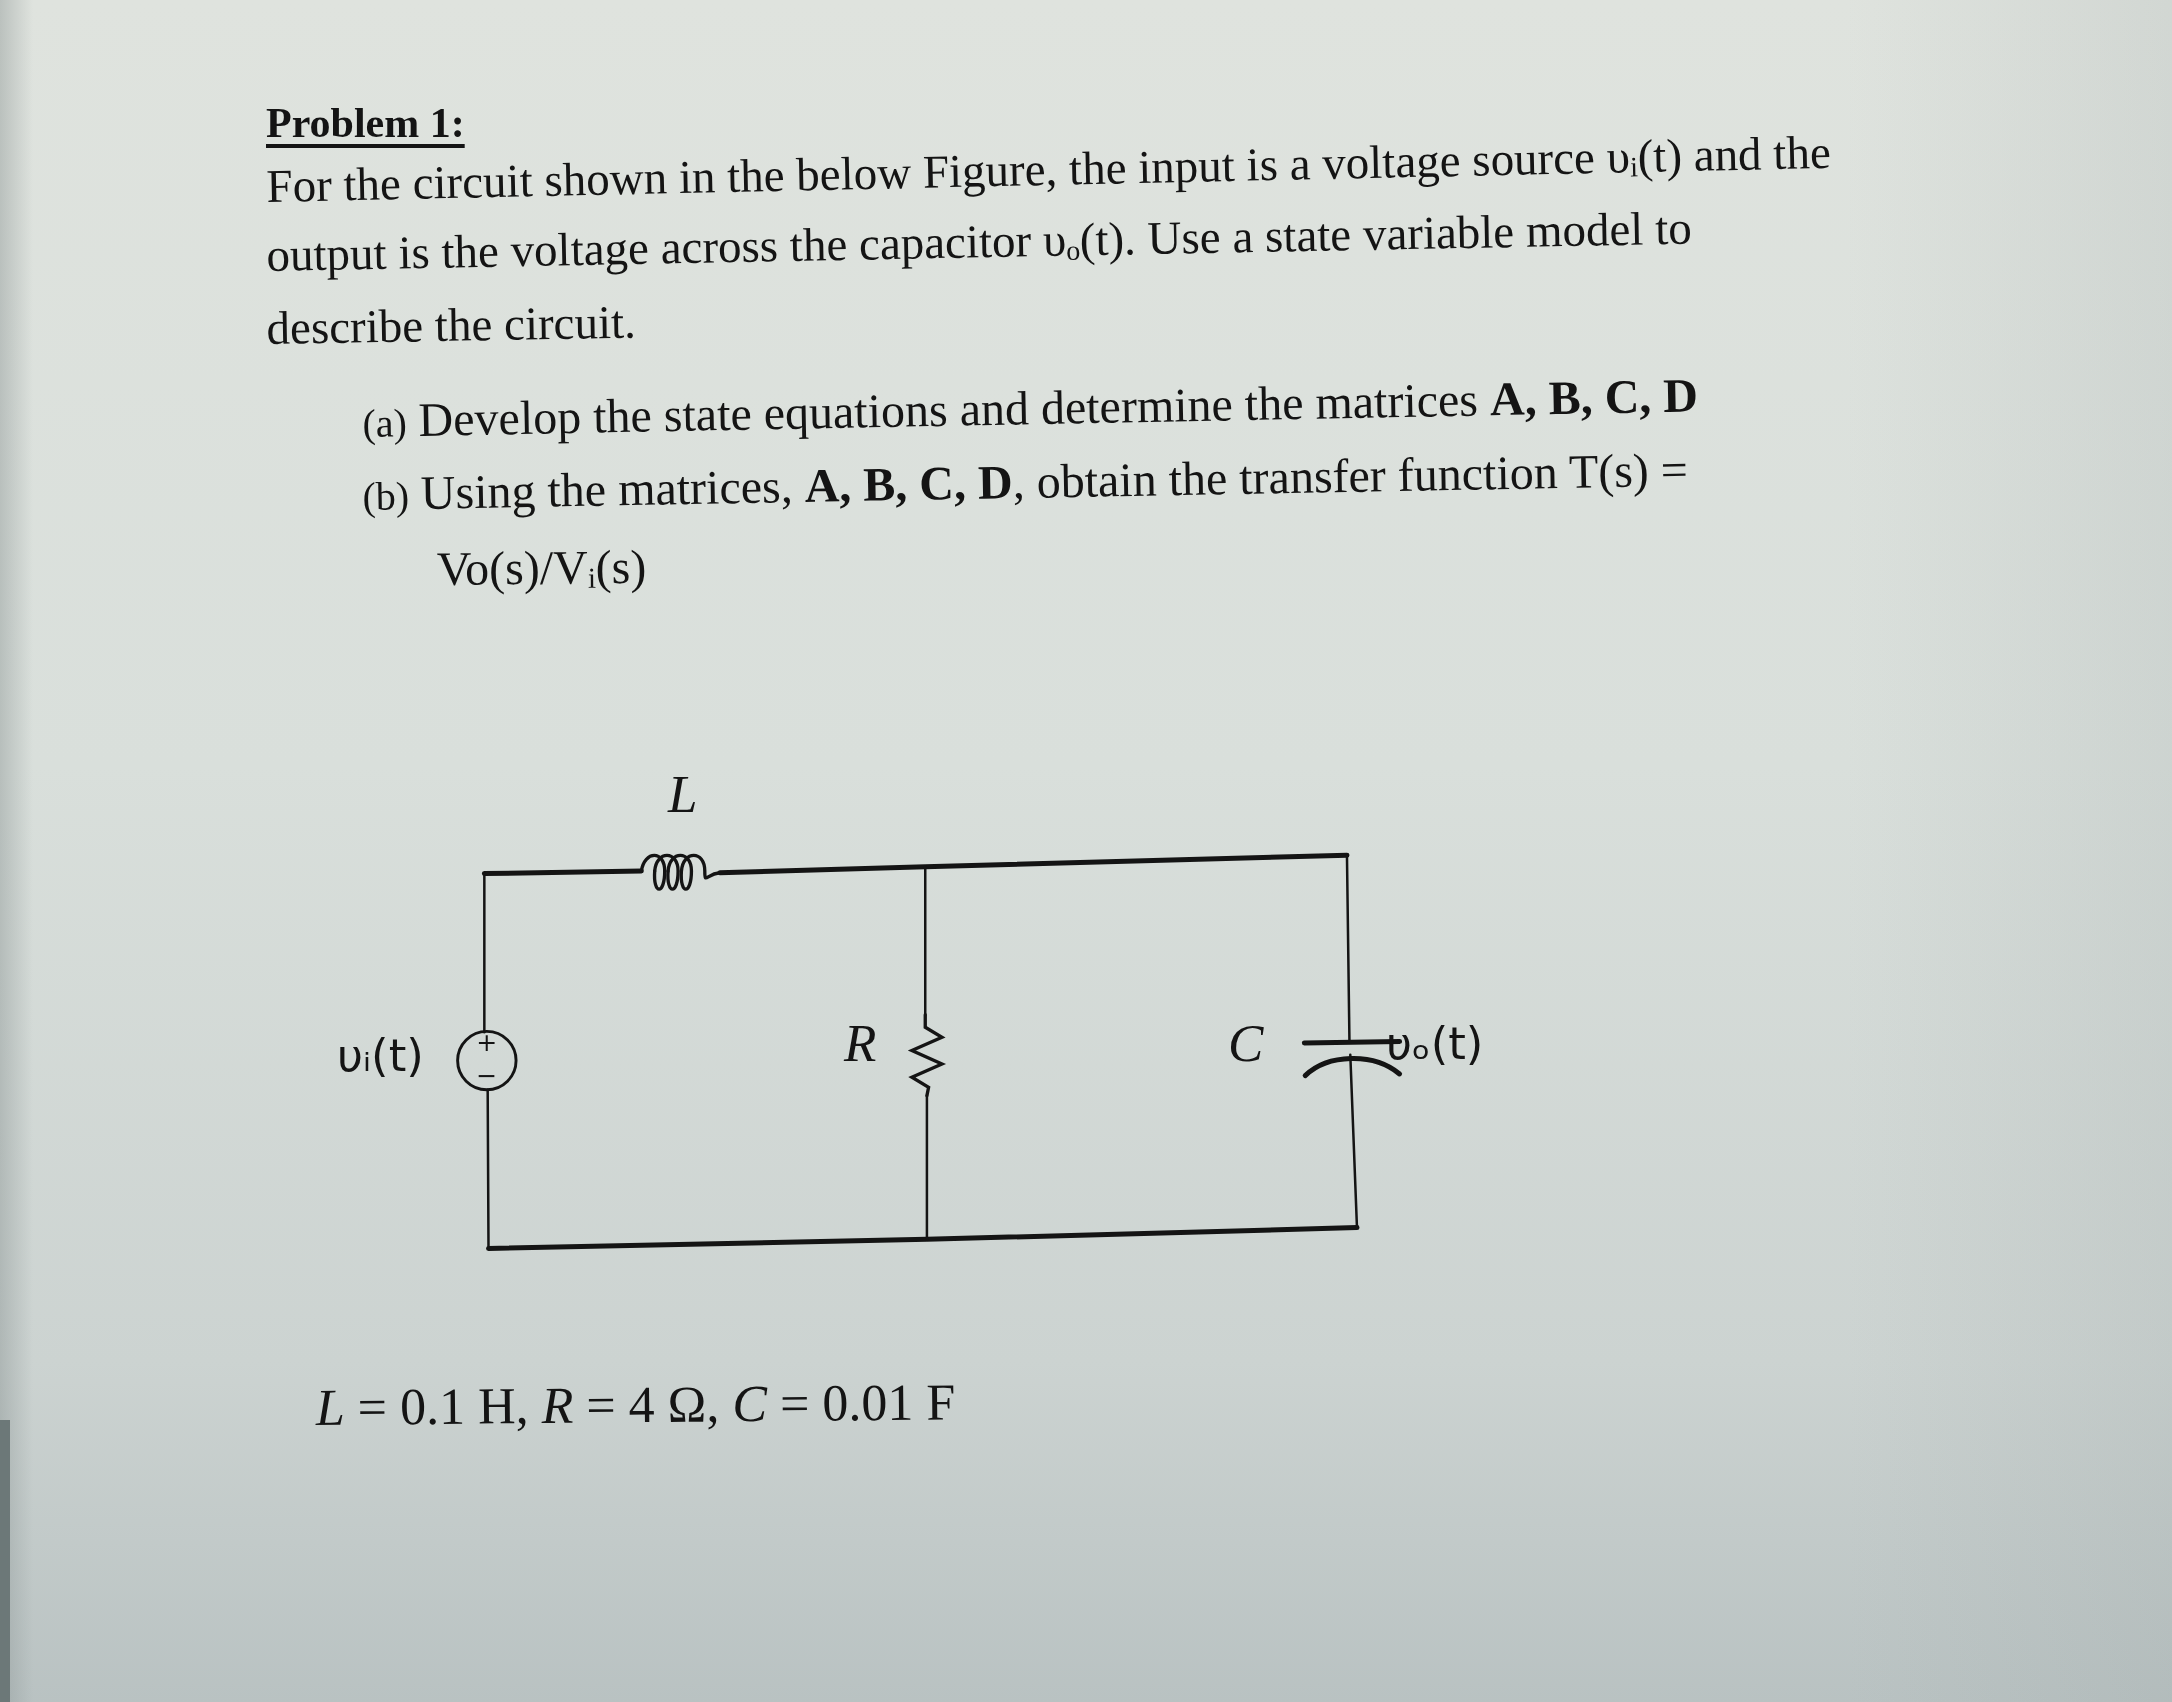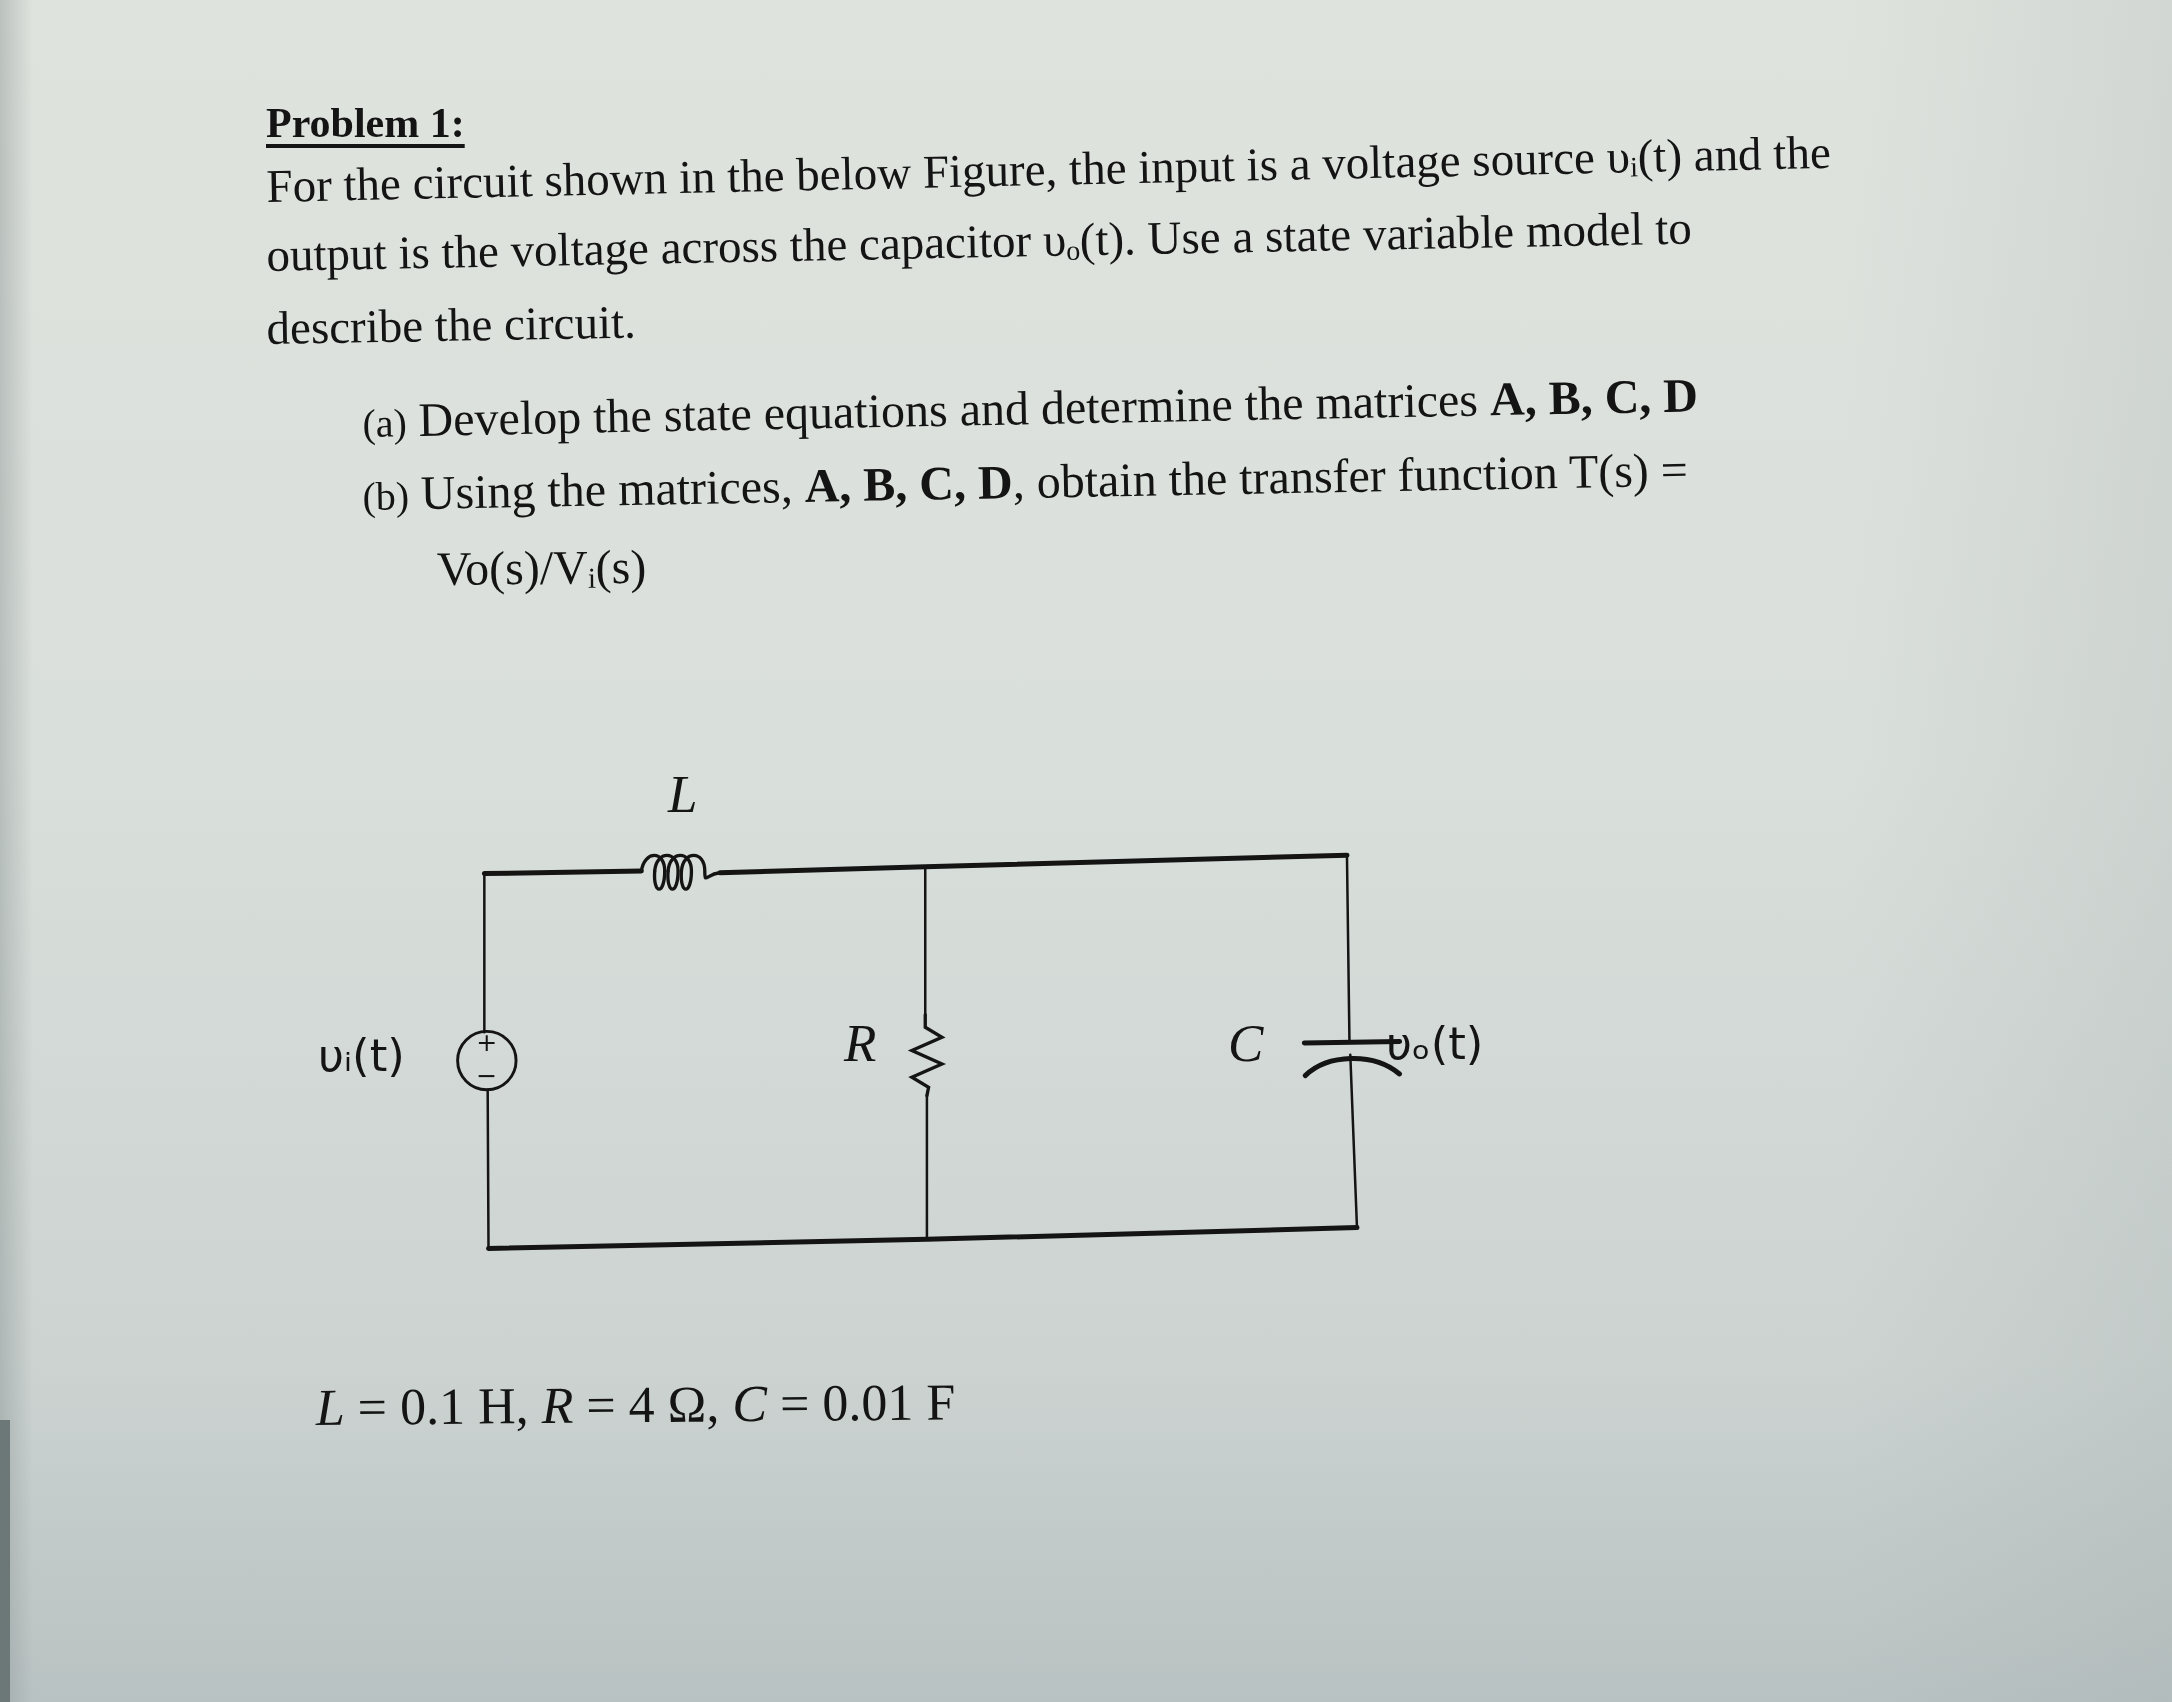--- a/index.html
+++ b/index.html
@@ -94,19 +94,19 @@
 
   <g fill="#141414" font-family="DejaVu Sans, sans-serif" font-size="30" text-anchor="middle">
     <text x="583" y="1258">+</text>
     <text x="583" y="1298">−</text>
   </g>
 </svg>
 
 <div class="clabel" style="left:668px; top:764px;">L</div>
 <div class="clabel" style="left:844px; top:1013px;">R</div>
 <div class="clabel" style="left:1228px; top:1013px; font-style:italic;">C</div>
-<div class="vlabel" style="left:318px; top:1029px;">υᵢ(t)</div>
+<div class="vlabel" style="left:337px; top:1029px;">υᵢ(t)</div>
 <div class="vlabel" style="left:1386px; top:1017px;">υₒ(t)</div>
 
 <div class="text values">
   <i>L</i><span> = 0.1 H, </span><i>R</i><span> = 4 Ω, </span><i>C</i><span> = 0.01 F</span>
 </div>
 
 
 </body></html>

